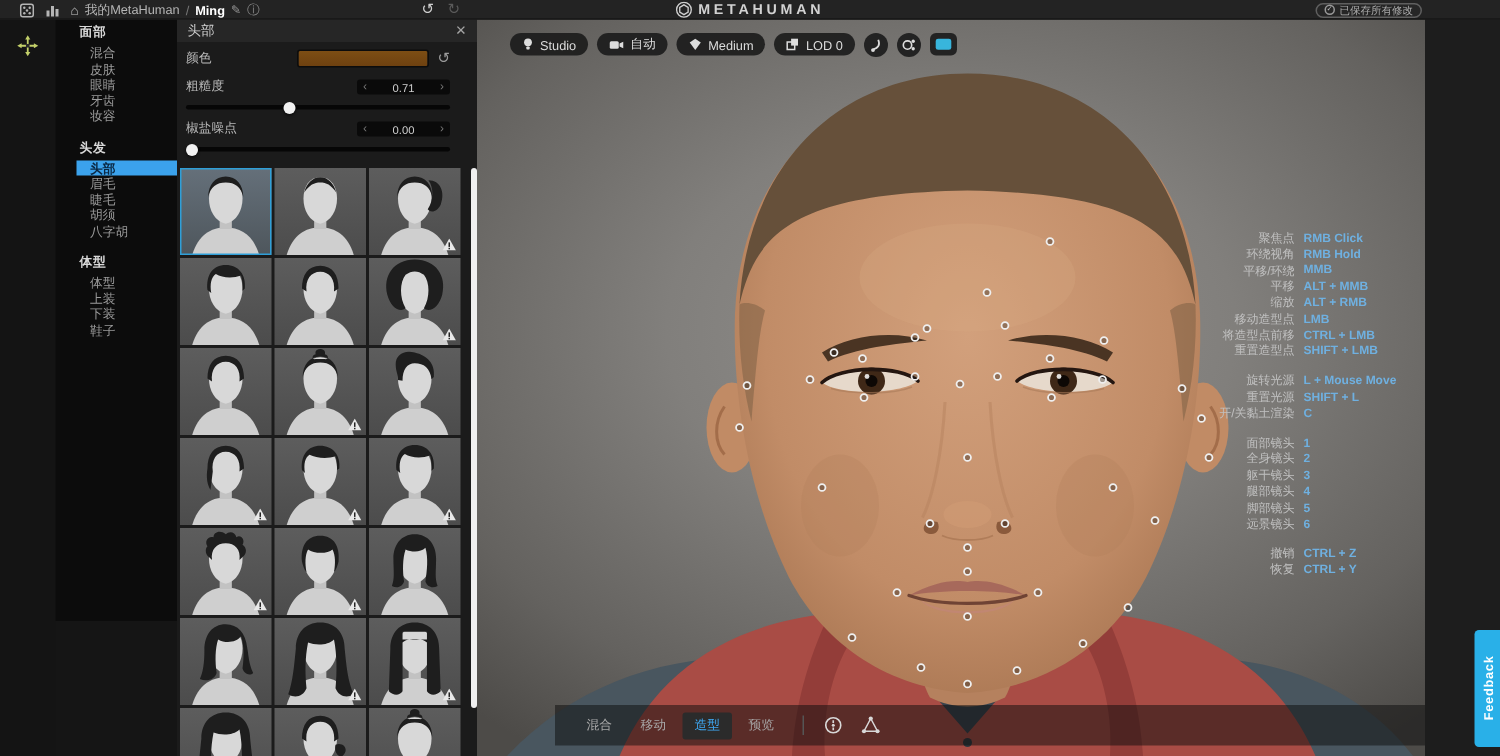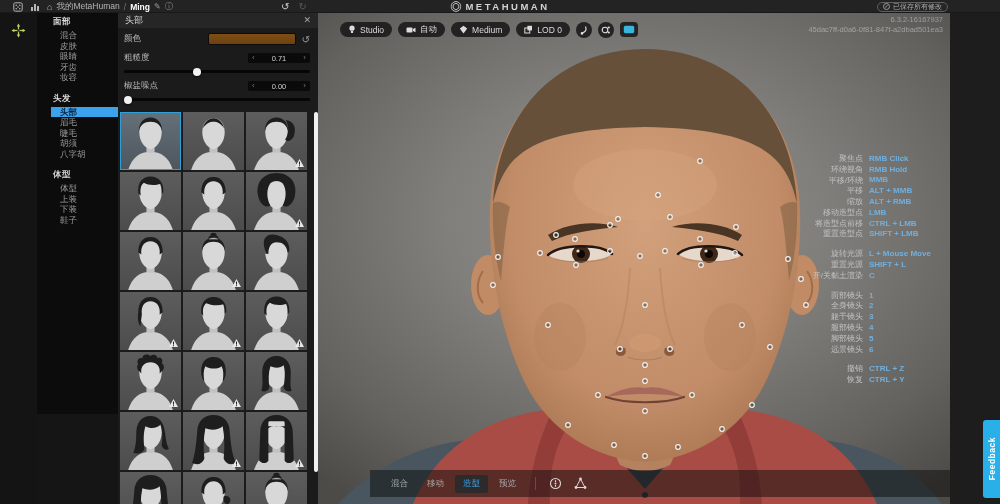--- a/index.html
+++ b/index.html
@@ -33,21 +33,21 @@
   .sb-section { margin-bottom:7px; }
   .sb-header { font-size:8.5px; font-weight:bold; color:#d8d8d8; padding:3px 0 2px 16px; letter-spacing:.5px; }
   .sb-item { font-size:8.5px; color:#9b9b9b; padding:0 0 0 23px; height:10.5px; line-height:10.5px; cursor:pointer; }
   .sb-item.selected { background:#3ba2ec; color:#0a2742; margin-left:14px; padding-left:9px; font-weight:bold; }
 
   
   .panel { position:absolute; left:118px; top:13px; width:200px; height:491px; background:#1b1b1b; z-index:5; }
   .panel-header { height:15px; background:#262626; display:flex; align-items:center; justify-content:space-between; padding:0 7px; }
   .panel-title { font-size:9px; color:#d0d0d0; }
   .panel-close { font-size:9px; color:#a5a5a5; cursor:pointer; line-height:1; }
-  .panel-controls { padding:5px 8px 0 6px; }
+  .panel-controls { padding:5px 18px 0 6px; }
   .ctl-row { display:flex; align-items:center; margin-bottom:4px; }
   .ctl-label { font-size:8.5px; color:#b9b9b9; flex:1; }
   .swatch { width:88px; height:12px; border-radius:2px; border:1px solid #0c0c0c; background:linear-gradient(180deg,#8a5513,#6e4110); }
   .reset-btn { width:14px; text-align:right; color:#9a9a9a; font-size:10px; cursor:pointer; }
   .slider-group { margin-top:7px; }
   .sg-top { display:flex; align-items:center; justify-content:space-between; }
   .stepper { width:62px; height:10px; background:#0a0a0a; border-radius:2px; display:flex; align-items:center; justify-content:space-between; padding:0 4px; }
   .stepper .arr { color:#777; font-size:8px; line-height:1; cursor:pointer; }
   .stepper .val { color:#cfcfcf; font-size:7.5px; }
   .slider-track { position:relative; margin-top:6px; height:3px; background:#060606; border-radius:2px; cursor:pointer; }
@@ -609,24 +609,20 @@
             <circle cx="7.8" cy="7.5" r="1.1" fill="#ddd"></circle>
           </svg>
       </div>
       <div class="rectbtn">
         <svg width="12" height="9" viewBox="0 0 12 9">
             <rect x="0.8" y="0.8" width="10.4" height="7.4" rx="1.6" fill="#38b5dc"></rect>
           </svg>
       </div>
     </div>
 
-    <div class="vp-meta">
-      <div>6.3.2-16167937</div>
-      <div>45dac7ff-d0a6-0f81-847f-a2dbad501ea3</div>
-    </div>
 
     <div class="hotkeys">
       <div id="hk-groups">
           <div class="hk-group">
             <div class="hk-row">
               <span class="hk-label">聚焦点</span>
               <span class="hk-value">RMB Click</span>
             </div>
             <div class="hk-row">
               <span class="hk-label">环绕视角</span>

